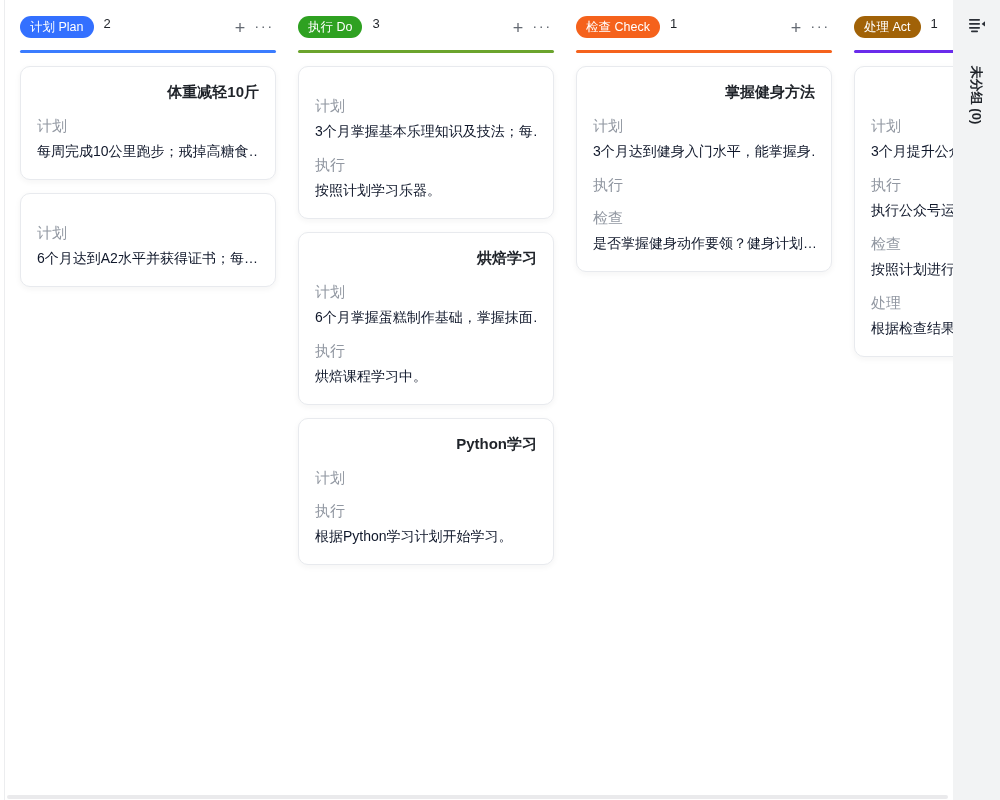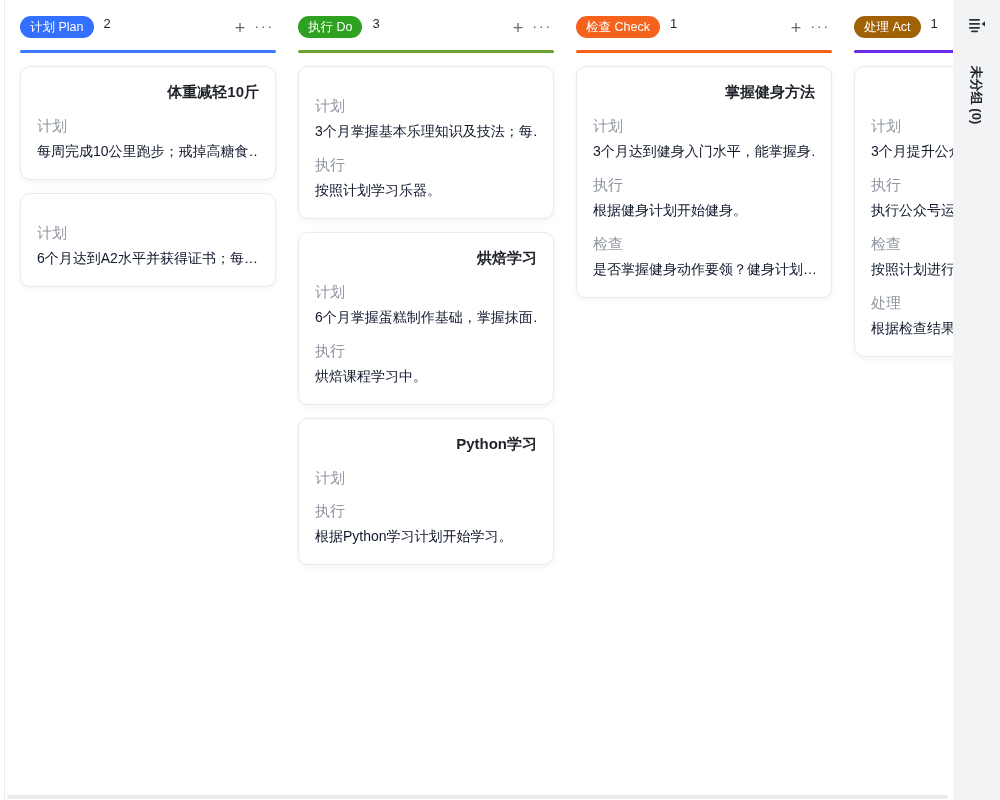--- a/index.html
+++ b/index.html
@@ -149,21 +149,20 @@
           <span class="more-glyph">···</span>
         </span>
     </div>
     <div class="underline" style="background: rgb(245, 98, 28);"></div>
     <div class="cards">
   <div class="card">
     <div class="card-title">掌握健身方法</div>
   <div class="f-label">计划</div>
           <div class="f-value">3个月达到健身入门水平，能掌握身…</div>
           <div class="f-label">执行</div>
-          <div class="f-value">根据健身计划开始健身。</div>
           <div class="f-label">检查</div>
           <div class="f-value">是否掌握健身动作要领？健身计划…</div>
         </div>
 </div>
   </div>
 
   <div class="column">
     <div class="col-header">
       <span class="badge" style="background: #a16207;">处理 Act</span>
       <span class="count">1</span>

